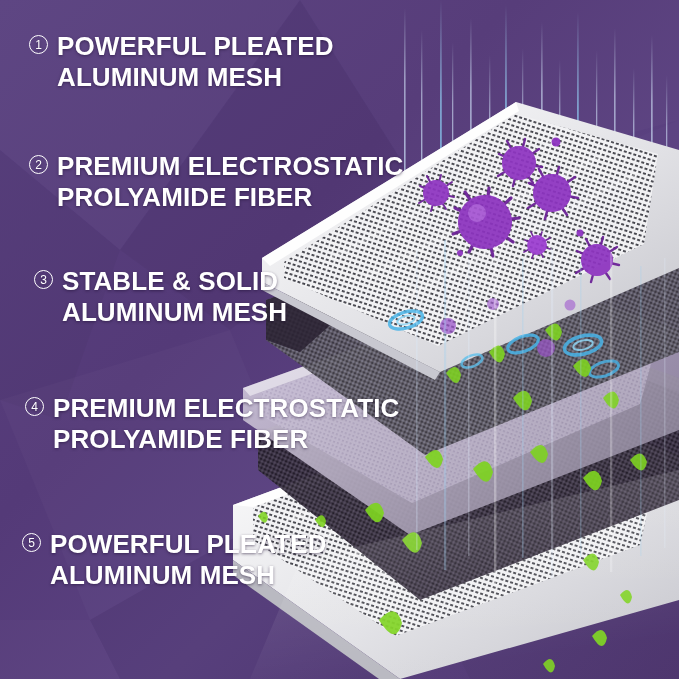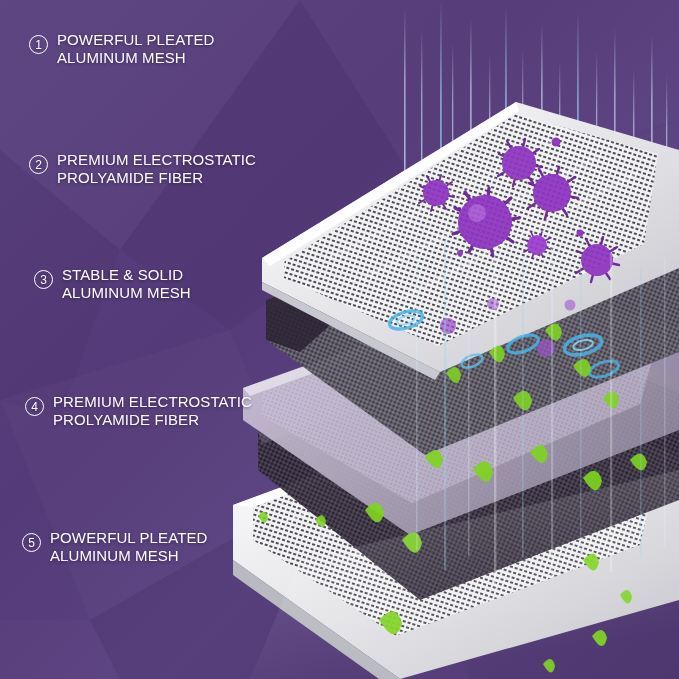--- a/index.html
+++ b/index.html
@@ -45,22 +45,22 @@
     flex:0 0 auto;
     width:19px;height:19px;
     border:1.6px solid #ffffff;
     border-radius:50%;
     display:flex;align-items:center;justify-content:center;
     font-size:12px;line-height:1;
     font-weight:400;
     margin-top:4px;
   }
   .txt{
-    font-size:15px;
-    font-weight:normal;
+    font-size:26px;
+    font-weight:bold;
     line-height:1.2;
     letter-spacing:.1px;
     white-space:pre-line;
   }
 
   .item-1{left:29px;top:31px;}
   .item-2{left:29px;top:151px;}
   .item-3{left:34px;top:266px;}
   .item-4{left:25px;top:393px;}
   .item-5{left:22px;top:529px;}

